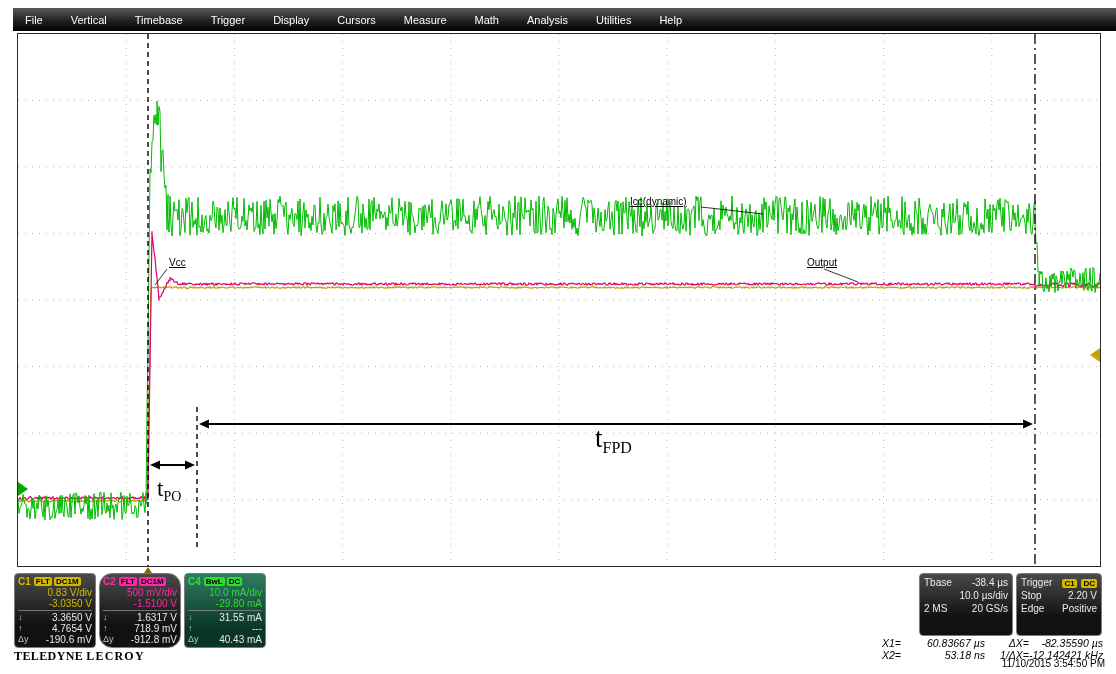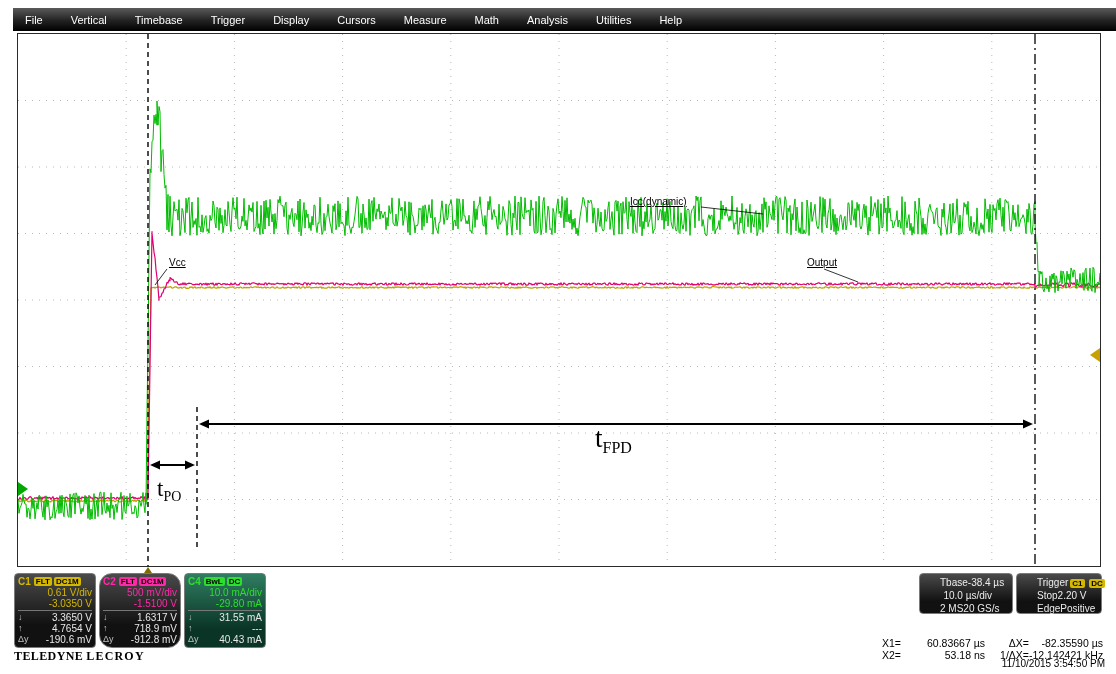--- a/index.html
+++ b/index.html
@@ -44,31 +44,31 @@
   .badge{
     font-size:8px;font-weight:bold;background:var(--ch);color:#000;
     padding:0 2px;border-radius:2px;margin-left:2px;line-height:9px;
   }
   .chline{text-align:right;color:var(--ch);line-height:11px;height:11px;white-space:nowrap;}
   .chsep{border-top:1px solid #777;margin:1px 0;}
   .chrow{display:flex;justify-content:space-between;line-height:11px;height:11px;color:#e8e8e8;white-space:nowrap;}
   .chrow .sym{color:#c0c0c0;font-size:9px;}
   
   .infobox{
-    position:absolute;top:573px;height:41px;box-sizing:border-box;
-    border-radius:4px;border:1px solid #7a7a7a;padding:2px 20px;font-size:10px;color:#ececec;
+    position:absolute;top:573px;height:63px;box-sizing:border-box;
+    border-radius:4px;border:1px solid #7a7a7a;padding:2px 4px;font-size:10px;color:#ececec;
     background:linear-gradient(#4a4a4a,#111 70%);
   }
   .infobox .irow{display:flex;justify-content:space-between;align-items:center;line-height:13px;height:13px;white-space:nowrap;}
   #tbase-box{left:919px;width:94px;}
   #trigger-box{left:1016px;width:86px;}
   .tbadge{font-size:8px;font-weight:bold;background:#d4b800;color:#000;padding:0 2px;border-radius:2px;margin-left:2px;}
   
   .xreadout{position:absolute;left:869px;top:637px;width:234px;font-size:10.5px;color:#000;}
-  .xrow{display:grid;grid-template-columns:32px 84px 44px 74px;line-height:12px;}
+  .xrow{display:grid;grid-template-columns:32px 84px 44px 74px;line-height:12px;font-style:italic;}
   .xrow span{text-align:right;white-space:nowrap;}
   .brand{position:absolute;left:14px;top:649px;font-size:12px;color:#000;white-space:nowrap;font-family:Liberation Serif, serif;}
   .brand .b1{font-weight:bold;letter-spacing:0.4px;}
   .brand .b2{font-weight:bold;letter-spacing:1.2px;margin-left:3px;}
   .timestamp{position:absolute;right:11px;top:658px;font-size:10px;color:#000;}
 </style>
 </head>
 <body>
 
 <div class="menubar" id="menubar">
@@ -142,21 +142,21 @@
 
 <div class="trig-marker"></div>
 
 <div id="channel-boxes">
     <div class="chbox" style="left: 14px; --ch: #d4b800;">
       <div class="chhead">
         <span class="chname">C1</span>
         <span class="badge">FLT</span>
         <span class="badge">DC1M</span>
       </div>
-      <div class="chline">0.61 V/div</div>
+      <div class="chline">0.83 V/div</div>
       <div class="chline">-3.0350 V</div>
       <div class="chsep"></div>
       <div class="chrow">
         <span class="sym">↓</span>
         <span>3.3650 V</span>
       </div>
       <div class="chrow">
         <span class="sym">↑</span>
         <span>4.7654 V</span>
       </div>

